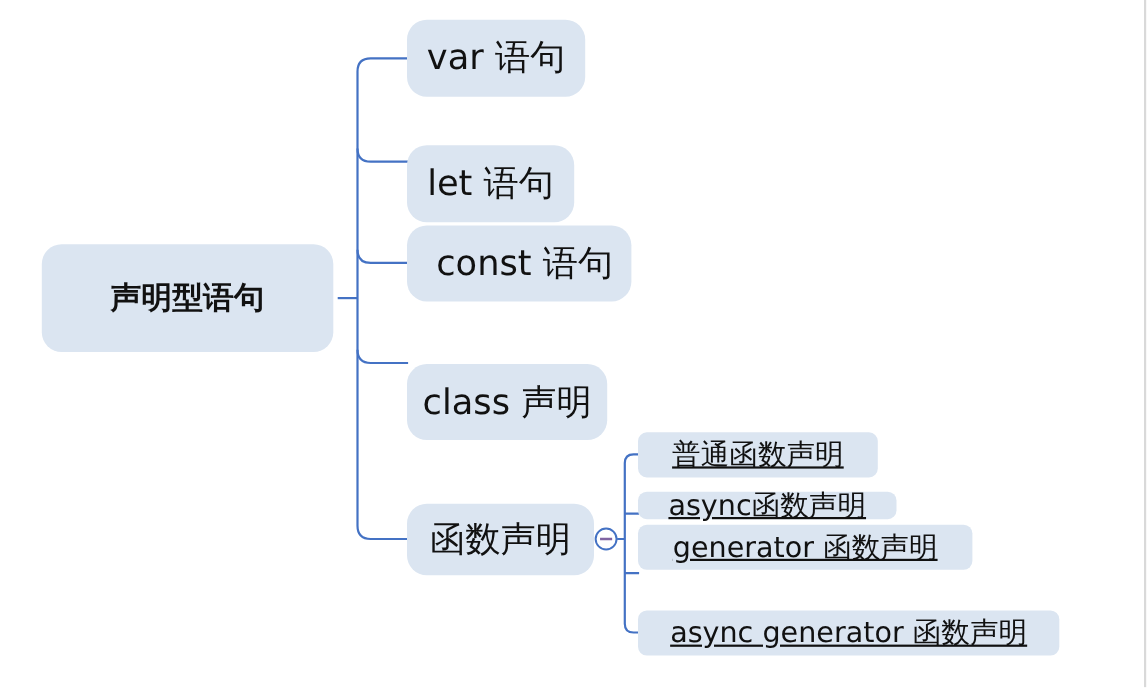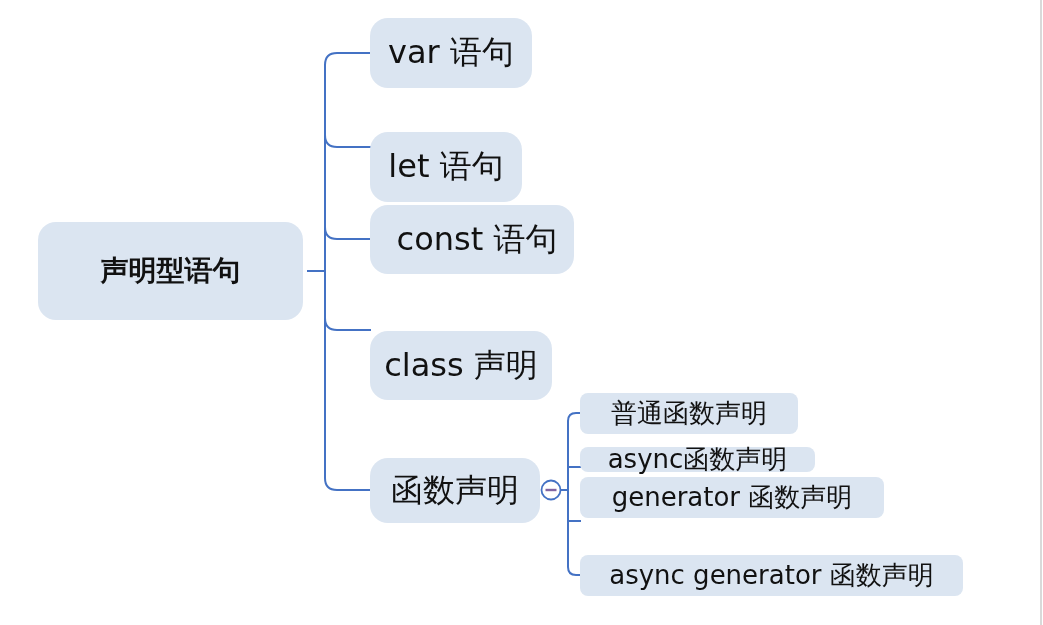--- a/index.html
+++ b/index.html
@@ -23,21 +23,21 @@
   }
   .node{
     position:absolute;
     background:var(--node-fill);
     display:flex;align-items:center;justify-content:center;
     white-space:nowrap;
     color:var(--text);
   }
   .node.lvl0{border-radius:18px;font-size:28px;font-weight:bold;}
   .node.lvl1{border-radius:18px;font-size:32px;font-weight:normal;}
-  .node.lvl2{border-radius:8px;font-size:26px;font-weight:normal;}
+  .node.lvl2{border-radius:8px;font-size:26px;font-weight:normal;text-decoration:underline;}
   .right-edge{
     position:absolute;top:0;right:1px;width:2px;height:625px;
     background:var(--edge);
   }
 </style>
 </head>
 <body>
 
 <div class="canvas">
 

